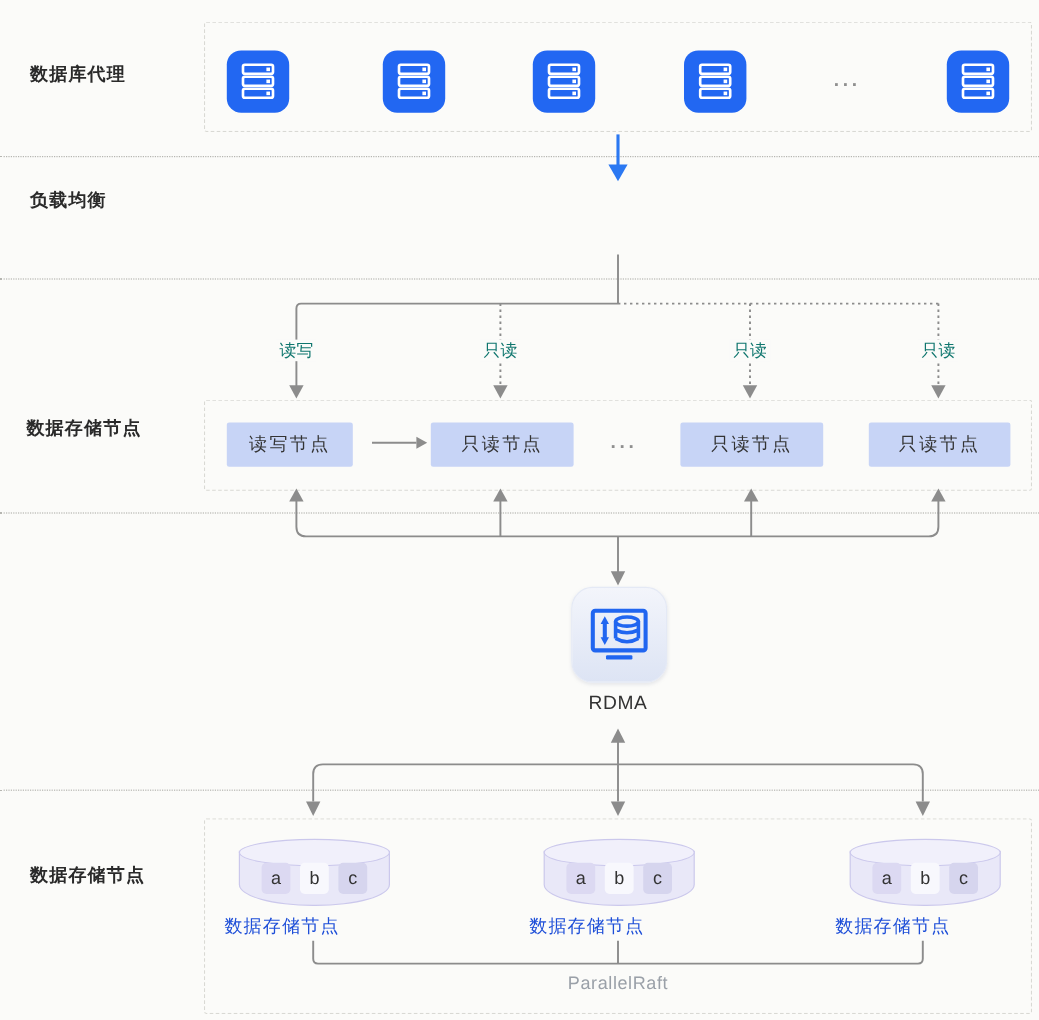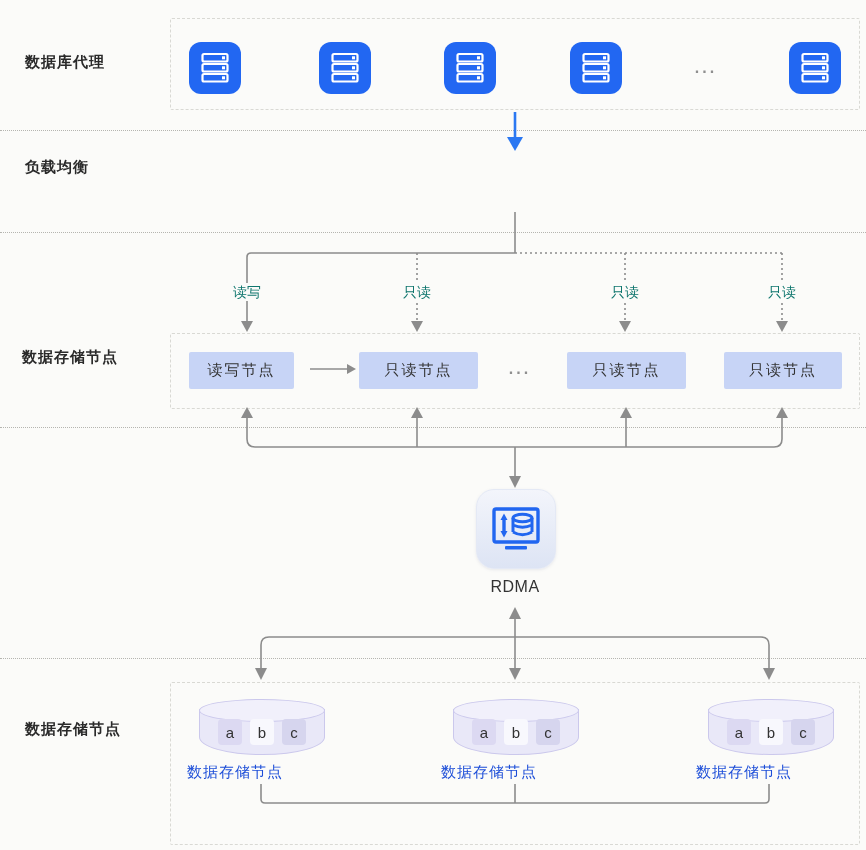--- a/index.html
+++ b/index.html
@@ -198,20 +198,21 @@
       <div class="cyl-body"></div>
       <div class="cyl-top"></div>
       <div class="chips">
         <span class="chip chip-a">a</span>
         <span class="chip chip-b">b</span>
         <span class="chip chip-c">c</span>
       </div>
     </div>
     <div class="store-label" style="left:525px; top:80px">数据存储节点</div>
 
+    <div class="raft-label">ParallelRaft</div>
   </div>
 
   <svg class="connector" width="866" height="850" viewBox="0 0 866 850">
 
     <g>
       <path d="M515,112 V139" stroke="#2b78f2" stroke-width="2.6" fill="none"></path>
       <polygon points="507,137 523,137 515,151" fill="#2b78f2"></polygon>
     </g>
 
     <g stroke="#8c8c8c" stroke-width="1.6" fill="none">

